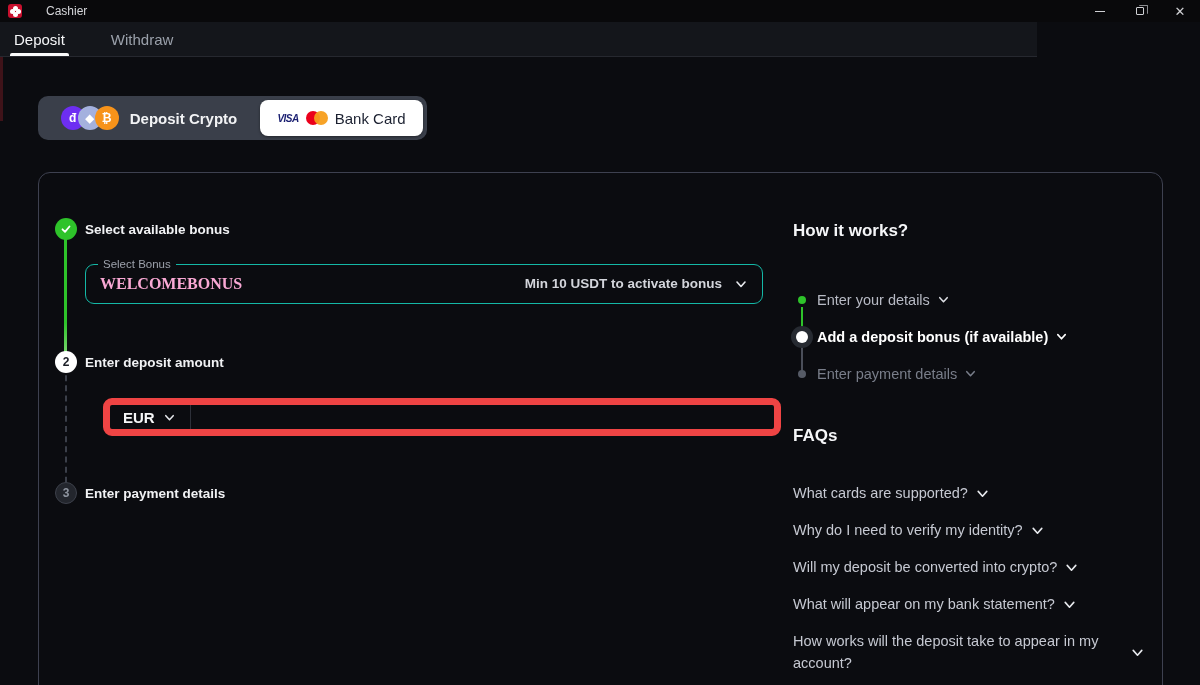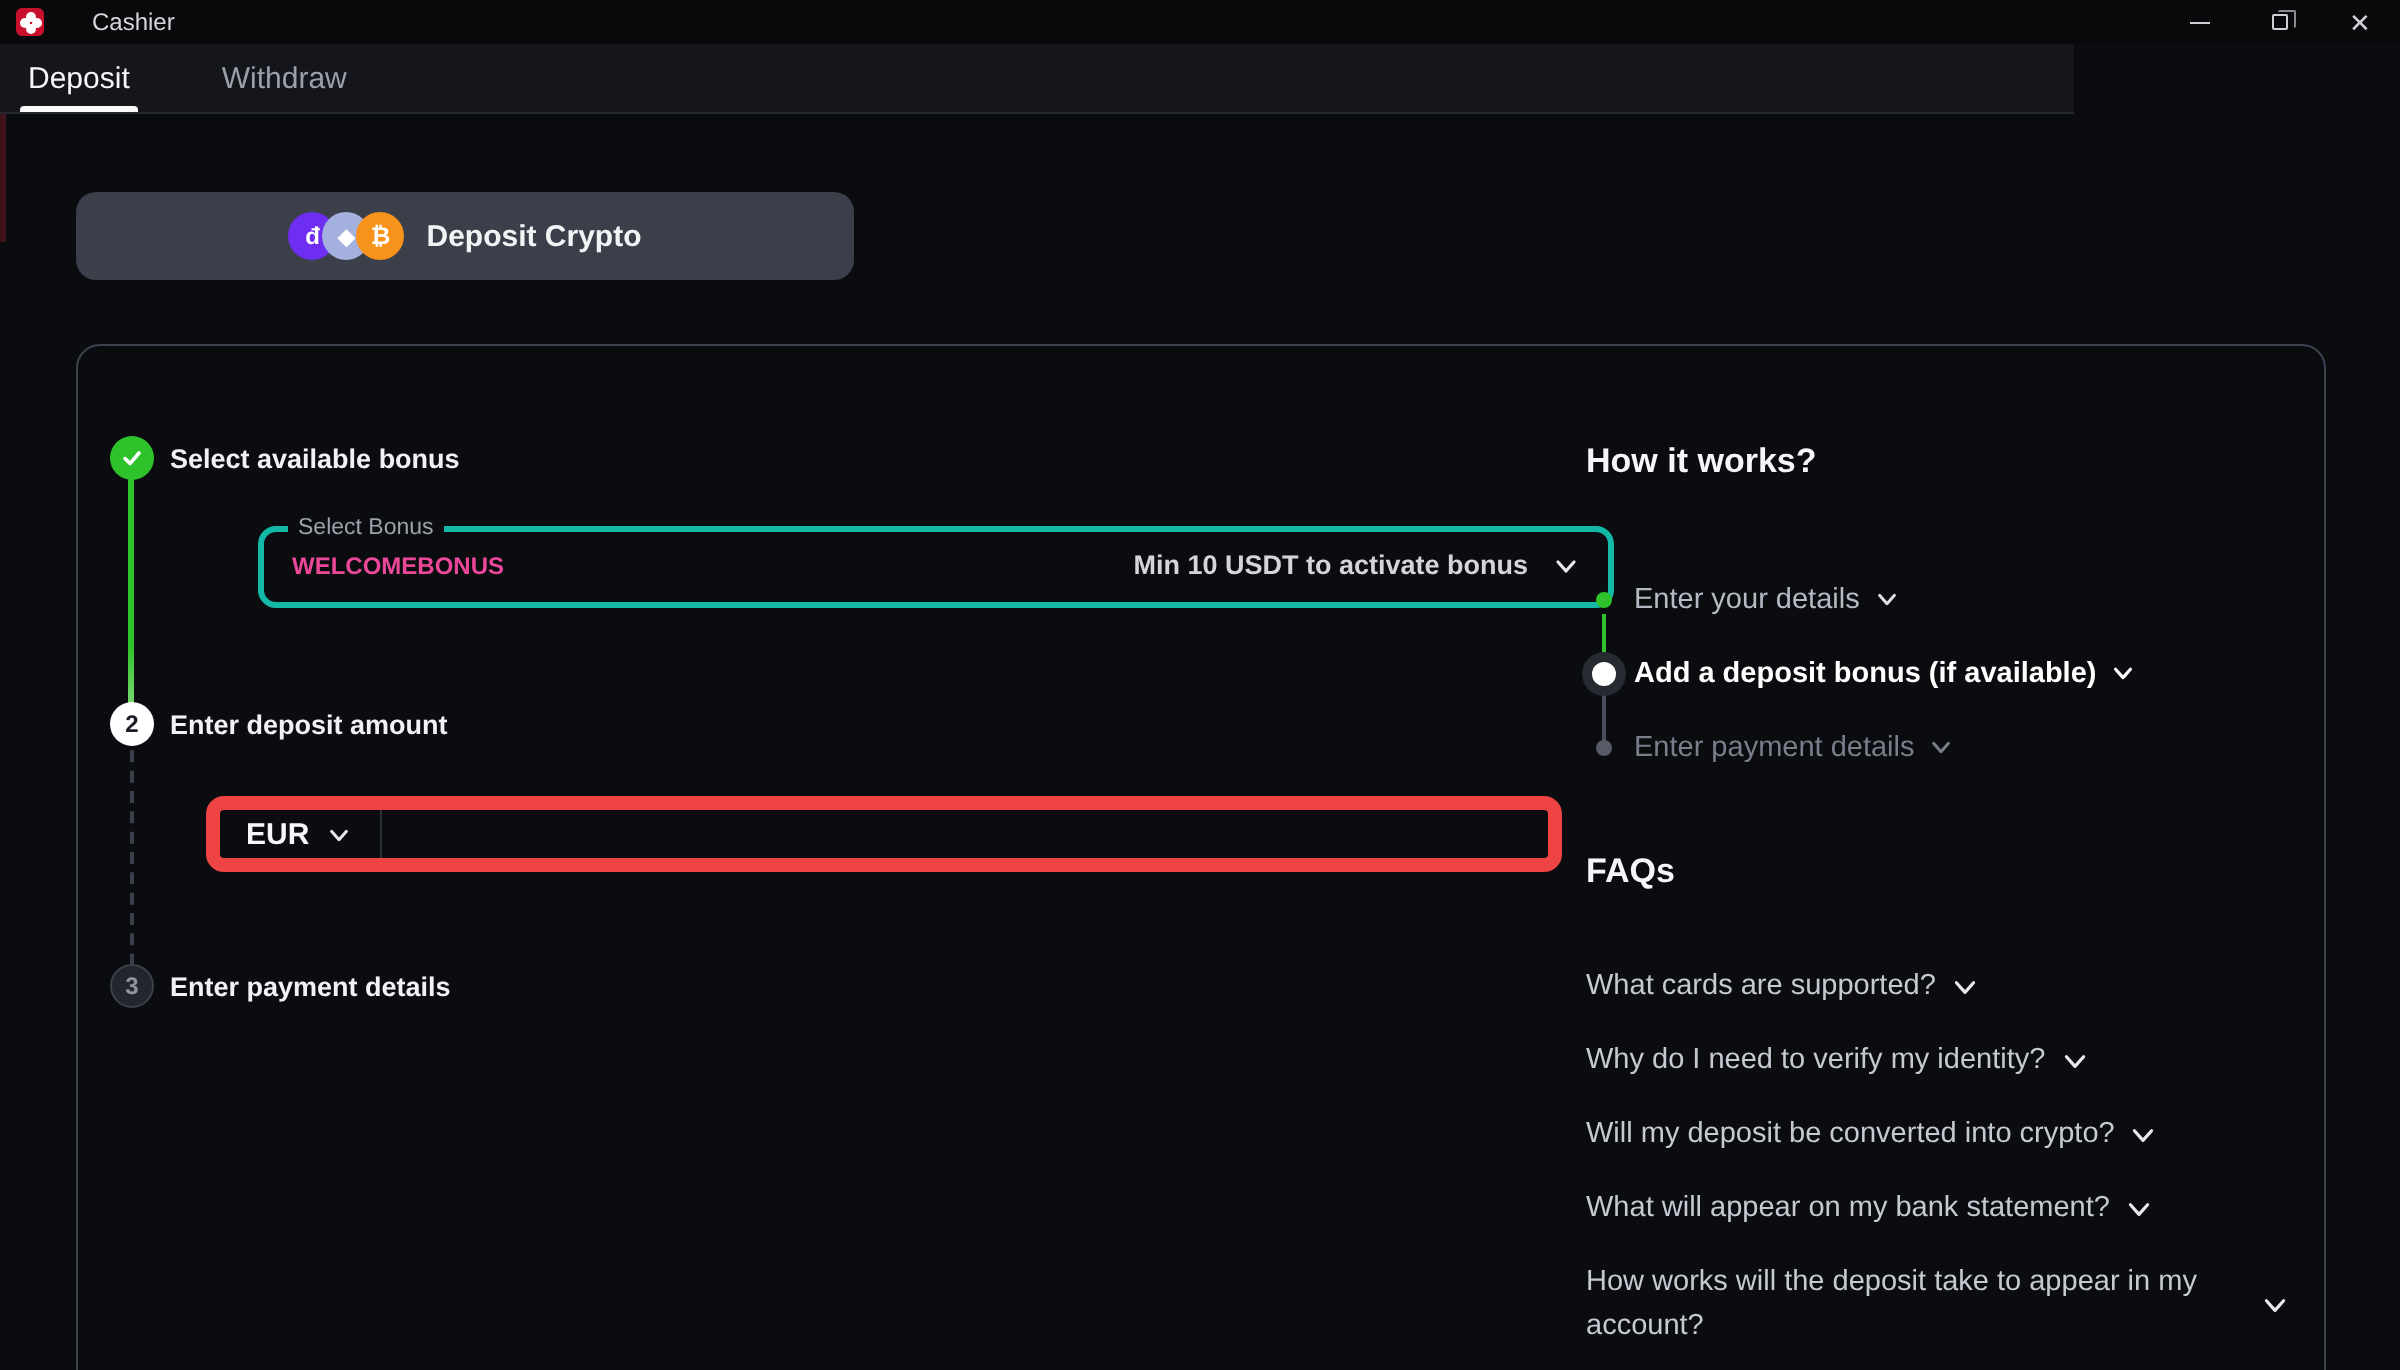--- a/index.html
+++ b/index.html
@@ -106,28 +106,28 @@
   .step-circle.done { top:45px; background:#2ec32a; color:#fff; }
   .step-circle.current { top:178px; background:#ffffff; color:#1b1e26; }
   .step-circle.pending { top:309px; background:#23262d; border:1px solid #3d414b; color:#8f95a0; }
   .step-label { position:absolute; left:46px; font-size:13.5px; font-weight:bold; color:#f1f2f4; z-index:2; }
   .step-label.l1 { top:49px; }
   .step-label.l2 { top:182px;text-align:right; }
   .step-label.l3 { top:313px; }
 
   .bonus-fieldset {
     position:absolute; left:46px; top:85px; width:678px; height:46px;
-    border:3px solid #14b8a6; border-radius:9px; padding:0 14px;
-    display:flex; align-items:center; cursor:pointer;margin-left:44px;
+    border:1px solid #14b8a6; border-radius:9px; padding:0 14px;
+    display:flex; align-items:center; cursor:pointer;
   }
   .bonus-fieldset legend {
     font-size:11.5px; color:#9ca1ab; padding:0 5px; margin-left:-2px;
   }
   .bonus-inner { display:flex; align-items:center; width:100%; margin-top:-6px; }
-  .bonus-value { font-size:12px; font-weight:bold; color:#ec4899; }
+  .bonus-value { font-size:16px; font-weight:bold; color:#f9a8d4;font-family:Liberation Serif, serif; }
   .bonus-hint { margin-left:auto; font-size:13.5px; font-weight:bold; color:#d3d5db; display:flex; align-items:center; gap:12px;padding-left:44px; }
 
   .amount-field {
     position:absolute; left:64px; top:225px; width:678px; height:38px;
     border:7px solid #ef4444; border-radius:9px;
     display:flex; align-items:center; padding:0 13px;
   }
   .currency-select { display:flex; align-items:center; gap:8px; cursor:pointer; }
   .currency-code { font-size:15px; font-weight:bold; color:#f6f7f8; }
   .amount-divider { width:1px; height:24px; background:#2d3039; margin:0 0 0 14px; }
@@ -199,20 +199,28 @@
 
 <div class="method-toggle">
   <div class="method-crypto">
     <span class="coin-stack">
       <span class="coin dash">đ</span>
       <span class="coin eth">◆</span>
       <span class="coin btc">₿</span>
     </span>
     <span class="method-crypto-label">Deposit Crypto</span>
   </div>
+  <div class="method-bank">
+    <span class="visa-mark">VISA</span>
+    <span class="mc-mark">
+      <span class="mc-c red"></span>
+        <span class="mc-c orange"></span>
+    </span>
+    <span class="method-bank-label">Bank Card</span>
+  </div>
 </div>
 
 <section class="panel">
 
   <div class="line-green"></div>
   <div class="line-dashed"></div>
 
   <div class="step-circle done">
     <svg width="12" height="12" viewBox="0 0 12 12">
         <polyline points="2.5,6.3 5,8.8 9.5,3.5" fill="none" stroke="#ffffff" stroke-width="1.8" stroke-linecap="round" stroke-linejoin="round"></polyline>

